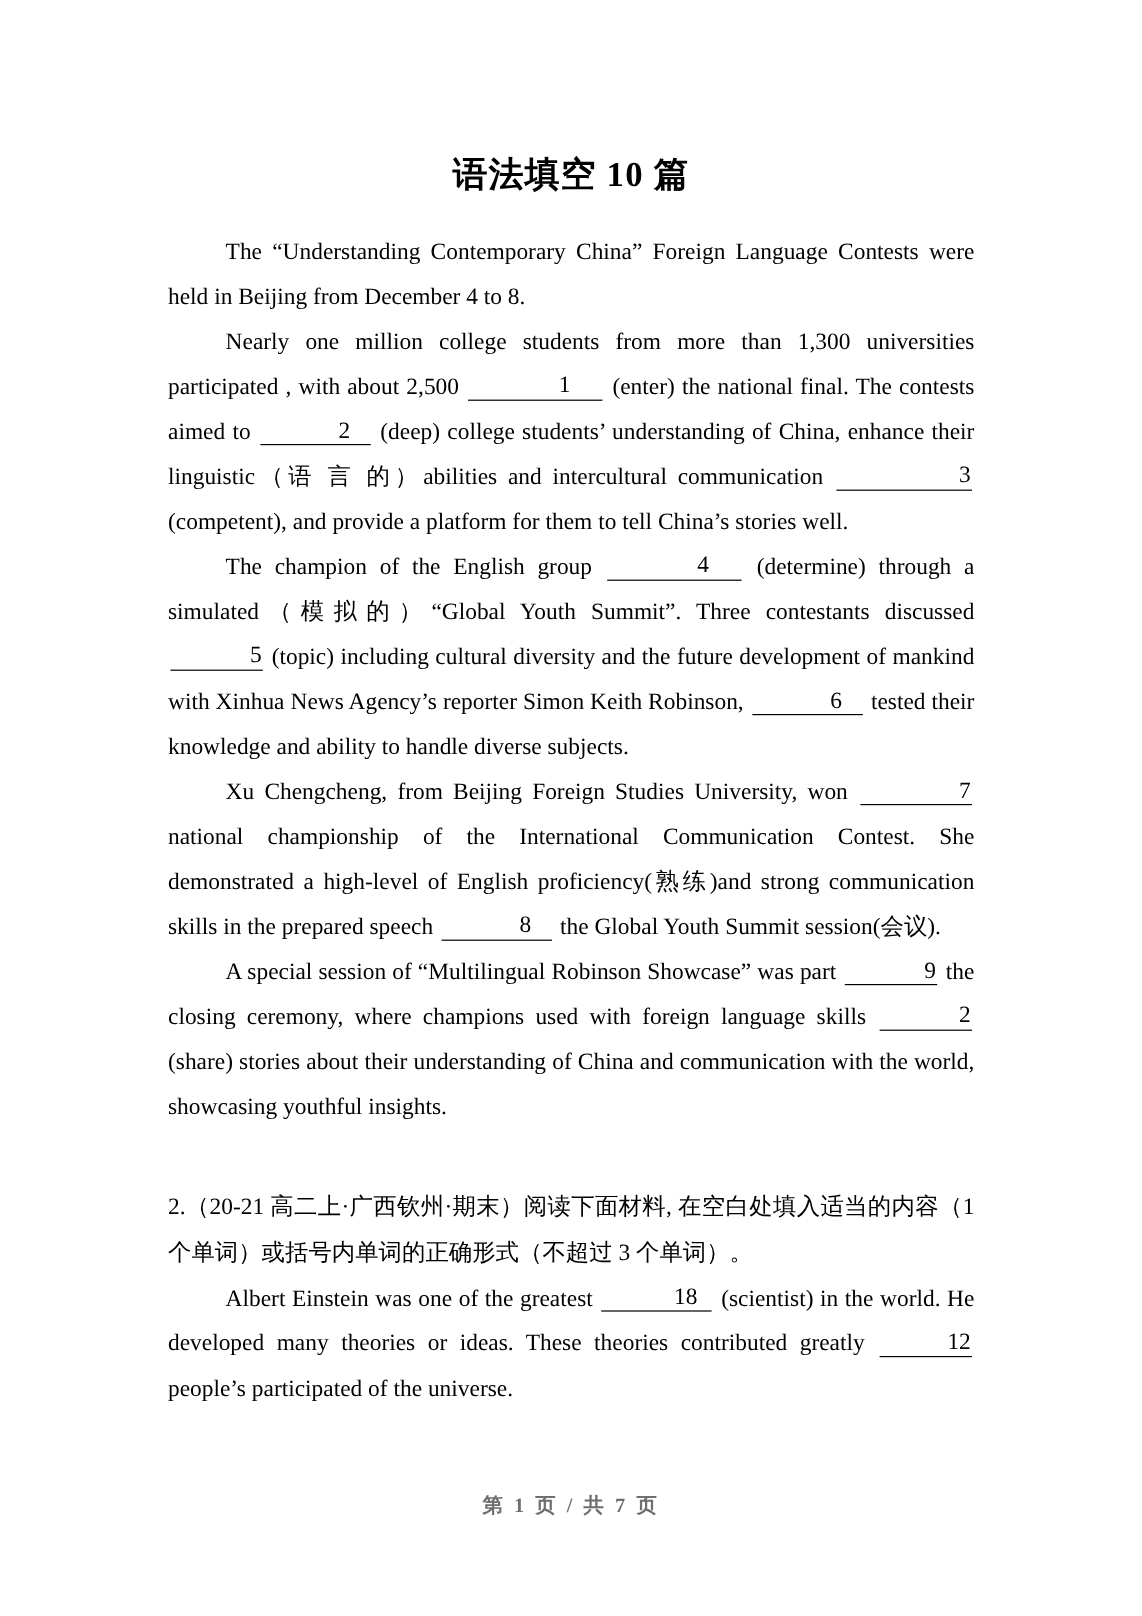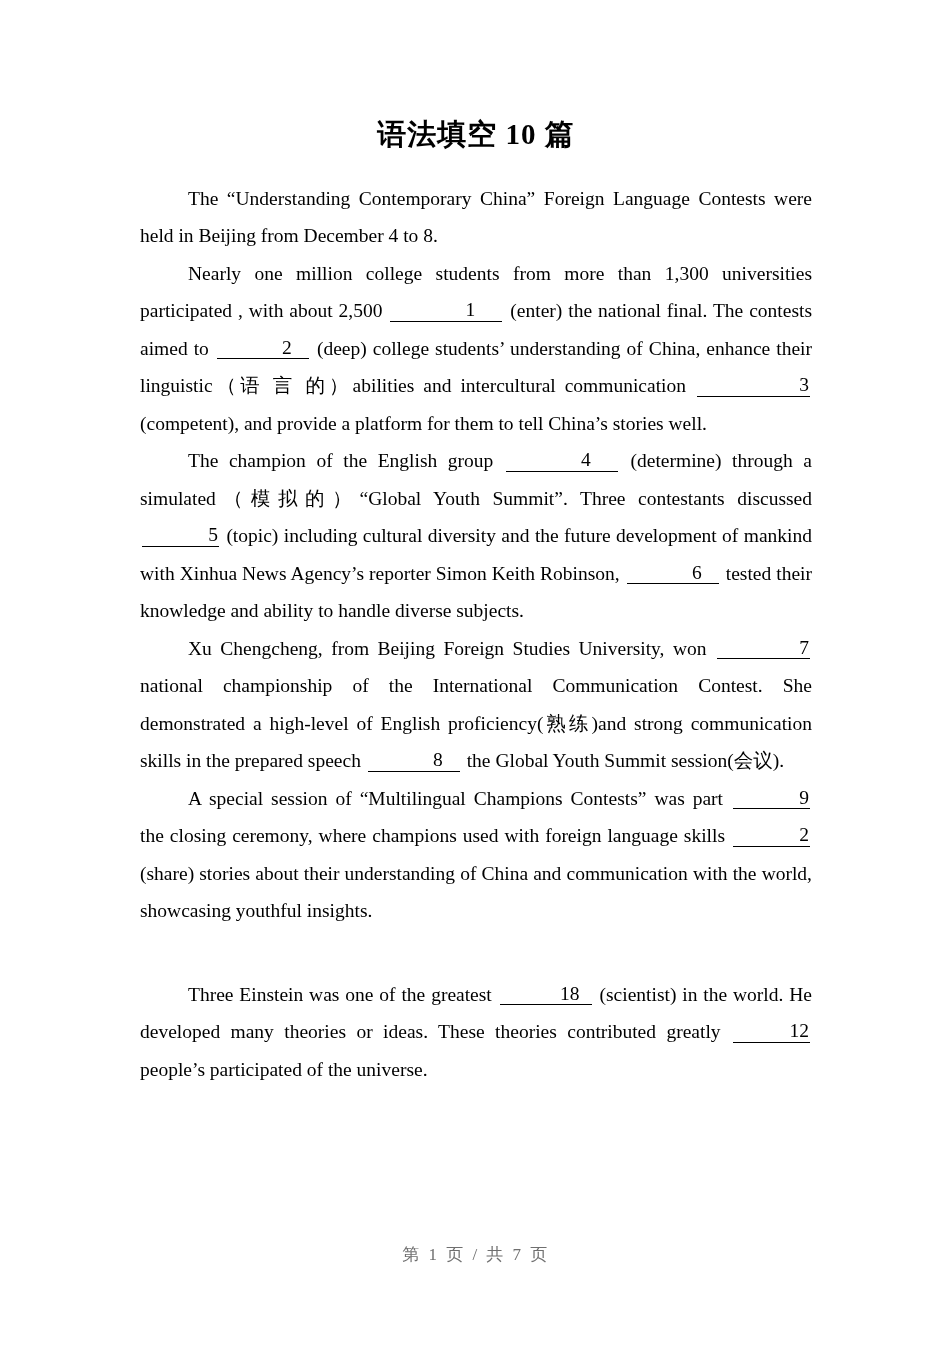--- a/index.html
+++ b/index.html
@@ -30,21 +30,21 @@
     left: 140px;
     top: 112px;
     width: 672px;
   }
 
   .doc-title {
     font-size: 29px;
     font-weight: bold;
     text-align: center;
     letter-spacing: 1px;
-    margin: 4px 0 26px 0;
+    margin: 16px 0 26px 0;
     line-height: 1.3;
   }
 
   
   .prompt {
     font-size: 19.5px;
     line-height: 38px;
     text-align: justify;
     text-justify: inter-ideograph;
     margin: 0;
@@ -85,38 +85,40 @@
   .footer {
     position: absolute;
     left: 0;
     top: 1243px;
     width: 952px;
     text-align: center;
     font-size: 17px;
     color: #6f6f6f;
     letter-spacing: 2.5px;
     font-family: "Liberation Serif", "DejaVu Serif", serif;
+    font-weight: bold;
   }
 </style>
 </head>
 <body>
 
 <div class="page">
 
   <div class="content">
 
     <h1 class="doc-title">语法填空 10 篇</h1>
 
     <div id="questions-root">
         <p class="para"><span>The “Understanding Contemporary China” Foreign Language Contests were held in Beijing from December 4 to 8.</span></p>
         <p class="para"><span>Nearly one million college students from more than 1,300 universities participated , with about 2,500 </span><span class="blank w-lg">1</span><span> (enter) the national final. The contests aimed to </span><span class="blank w-md">2</span><span> (deep) college students’ understanding of China, enhance their linguistic（语 言 的）abilities and intercultural communication </span><span class="blank w-lg end">3</span><span> (competent), and provide a platform for them to tell China’s stories well.</span></p>
         <p class="para"><span>The champion of the English group </span><span class="blank w-lg">4</span><span> (determine) through a simulated（模拟的）“Global Youth Summit”. Three contestants discussed </span><span class="blank w-sm end">5</span><span> (topic) including cultural diversity and the future development of mankind with Xinhua News Agency’s reporter Simon Keith Robinson, </span><span class="blank w-md">6</span><span> tested their knowledge and ability to handle diverse subjects.</span></p>
         <p class="para"><span>Xu Chengcheng, from Beijing Foreign Studies University, won </span><span class="blank w-md end">7</span><span> national championship of the International Communication Contest. She demonstrated a high-level of English proficiency(熟练)and strong communication skills in the prepared speech </span><span class="blank w-md">8</span><span> the Global Youth Summit session(会议).</span></p>
-        <p class="para"><span>A special session of “Multilingual Champions Contests” was part </span><span class="blank w-sm end">9</span><span> the closing ceremony, where champions used with foreign language skills </span><span class="blank w-sm end">2</span><span> (share) stories about their understanding of China and communication with the world, showcasing youthful insights.</span></p>
+        <p class="para"><span>A special session of “Multilingual Robinson Showcase” was part </span><span class="blank w-sm end">9</span><span> the closing ceremony, where champions used with foreign language skills </span><span class="blank w-sm end">2</span><span> (share) stories about their understanding of China and communication with the world, showcasing youthful insights.</span></p>
         <div class="gap-lg"></div>
-        <p class="para"><span>Three Einstein was one of the greatest </span><span class="blank w-md">18</span><span> (scientist) in the world. He developed many theories or ideas. These theories contributed greatly </span><span class="blank w-sm end">12</span><span> people’s participated of the universe.</span></p>
+        <p class="prompt">2.（20-21 高二上·广西钦州·期末）阅读下面材料, 在空白处填入适当的内容（1 个单词）或括号内单词的正确形式（不超过 3 个单词）。</p>
+        <p class="para"><span>Albert Einstein was one of the greatest </span><span class="blank w-md">18</span><span> (scientist) in the world. He developed many theories or ideas. These theories contributed greatly </span><span class="blank w-sm end">12</span><span> people’s participated of the universe.</span></p>
       </div>
 
   </div>
 
   <div class="footer">第 1 页 / 共 7 页</div>
 
 </div>
 
 </body></html>

